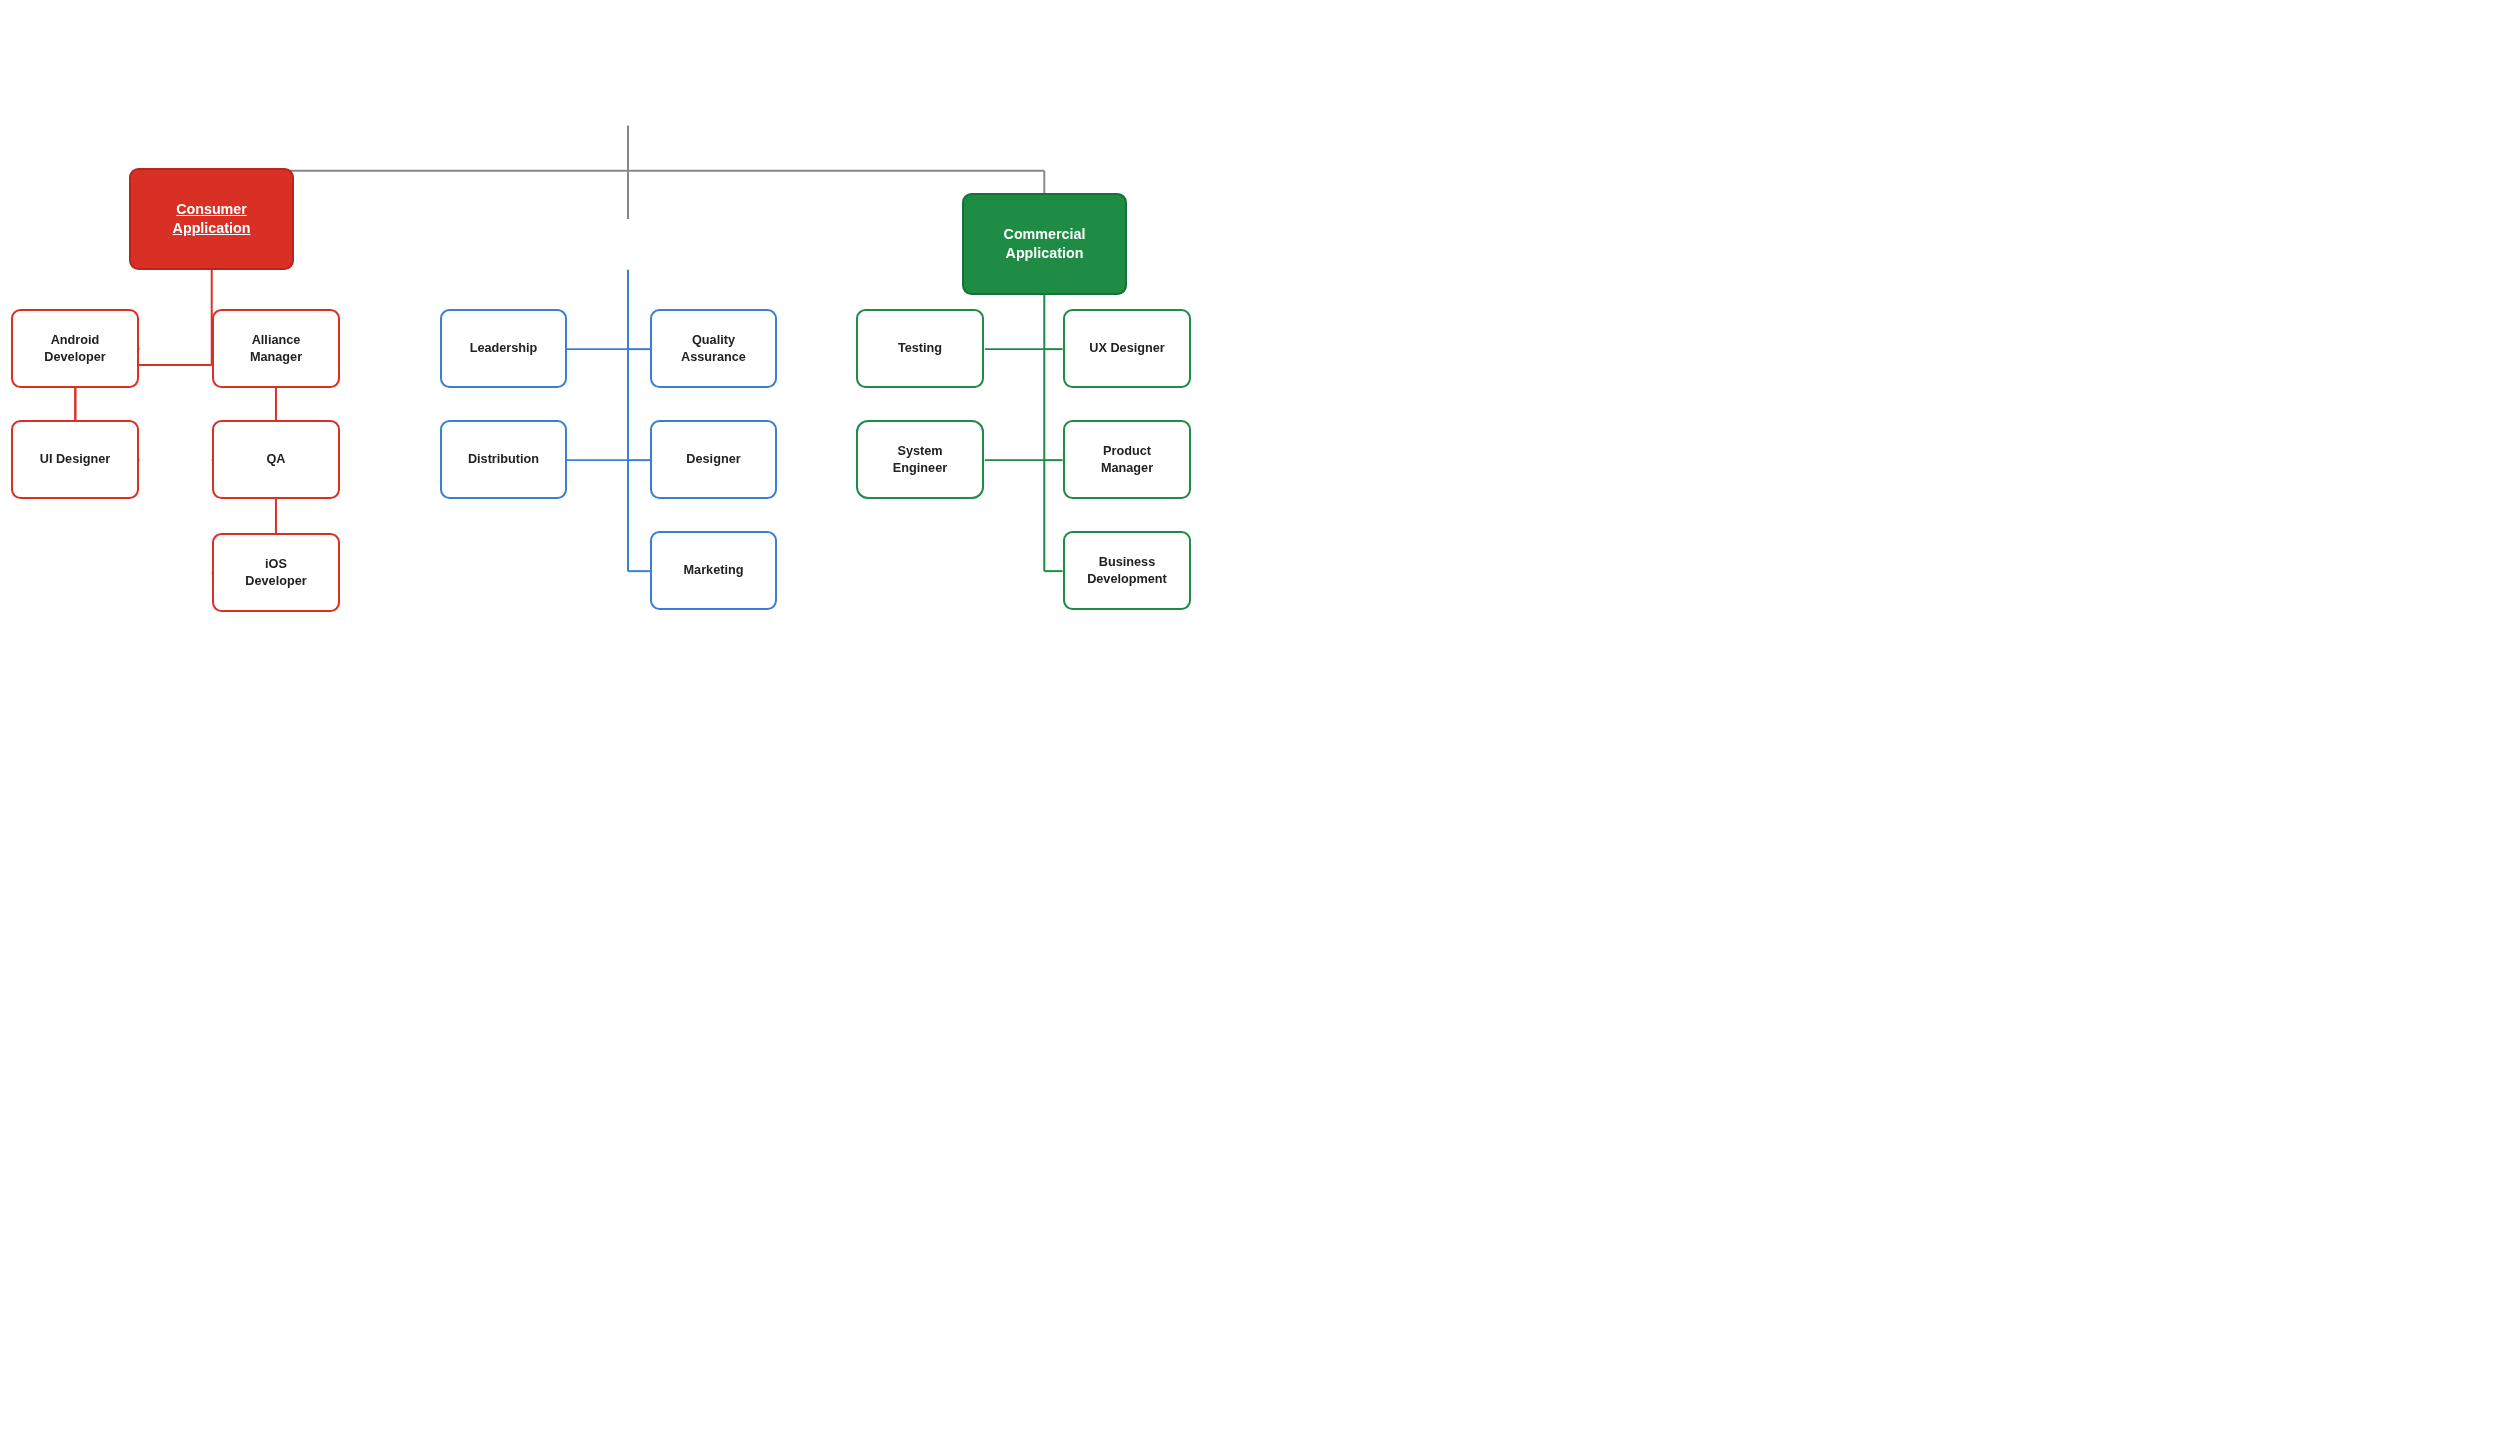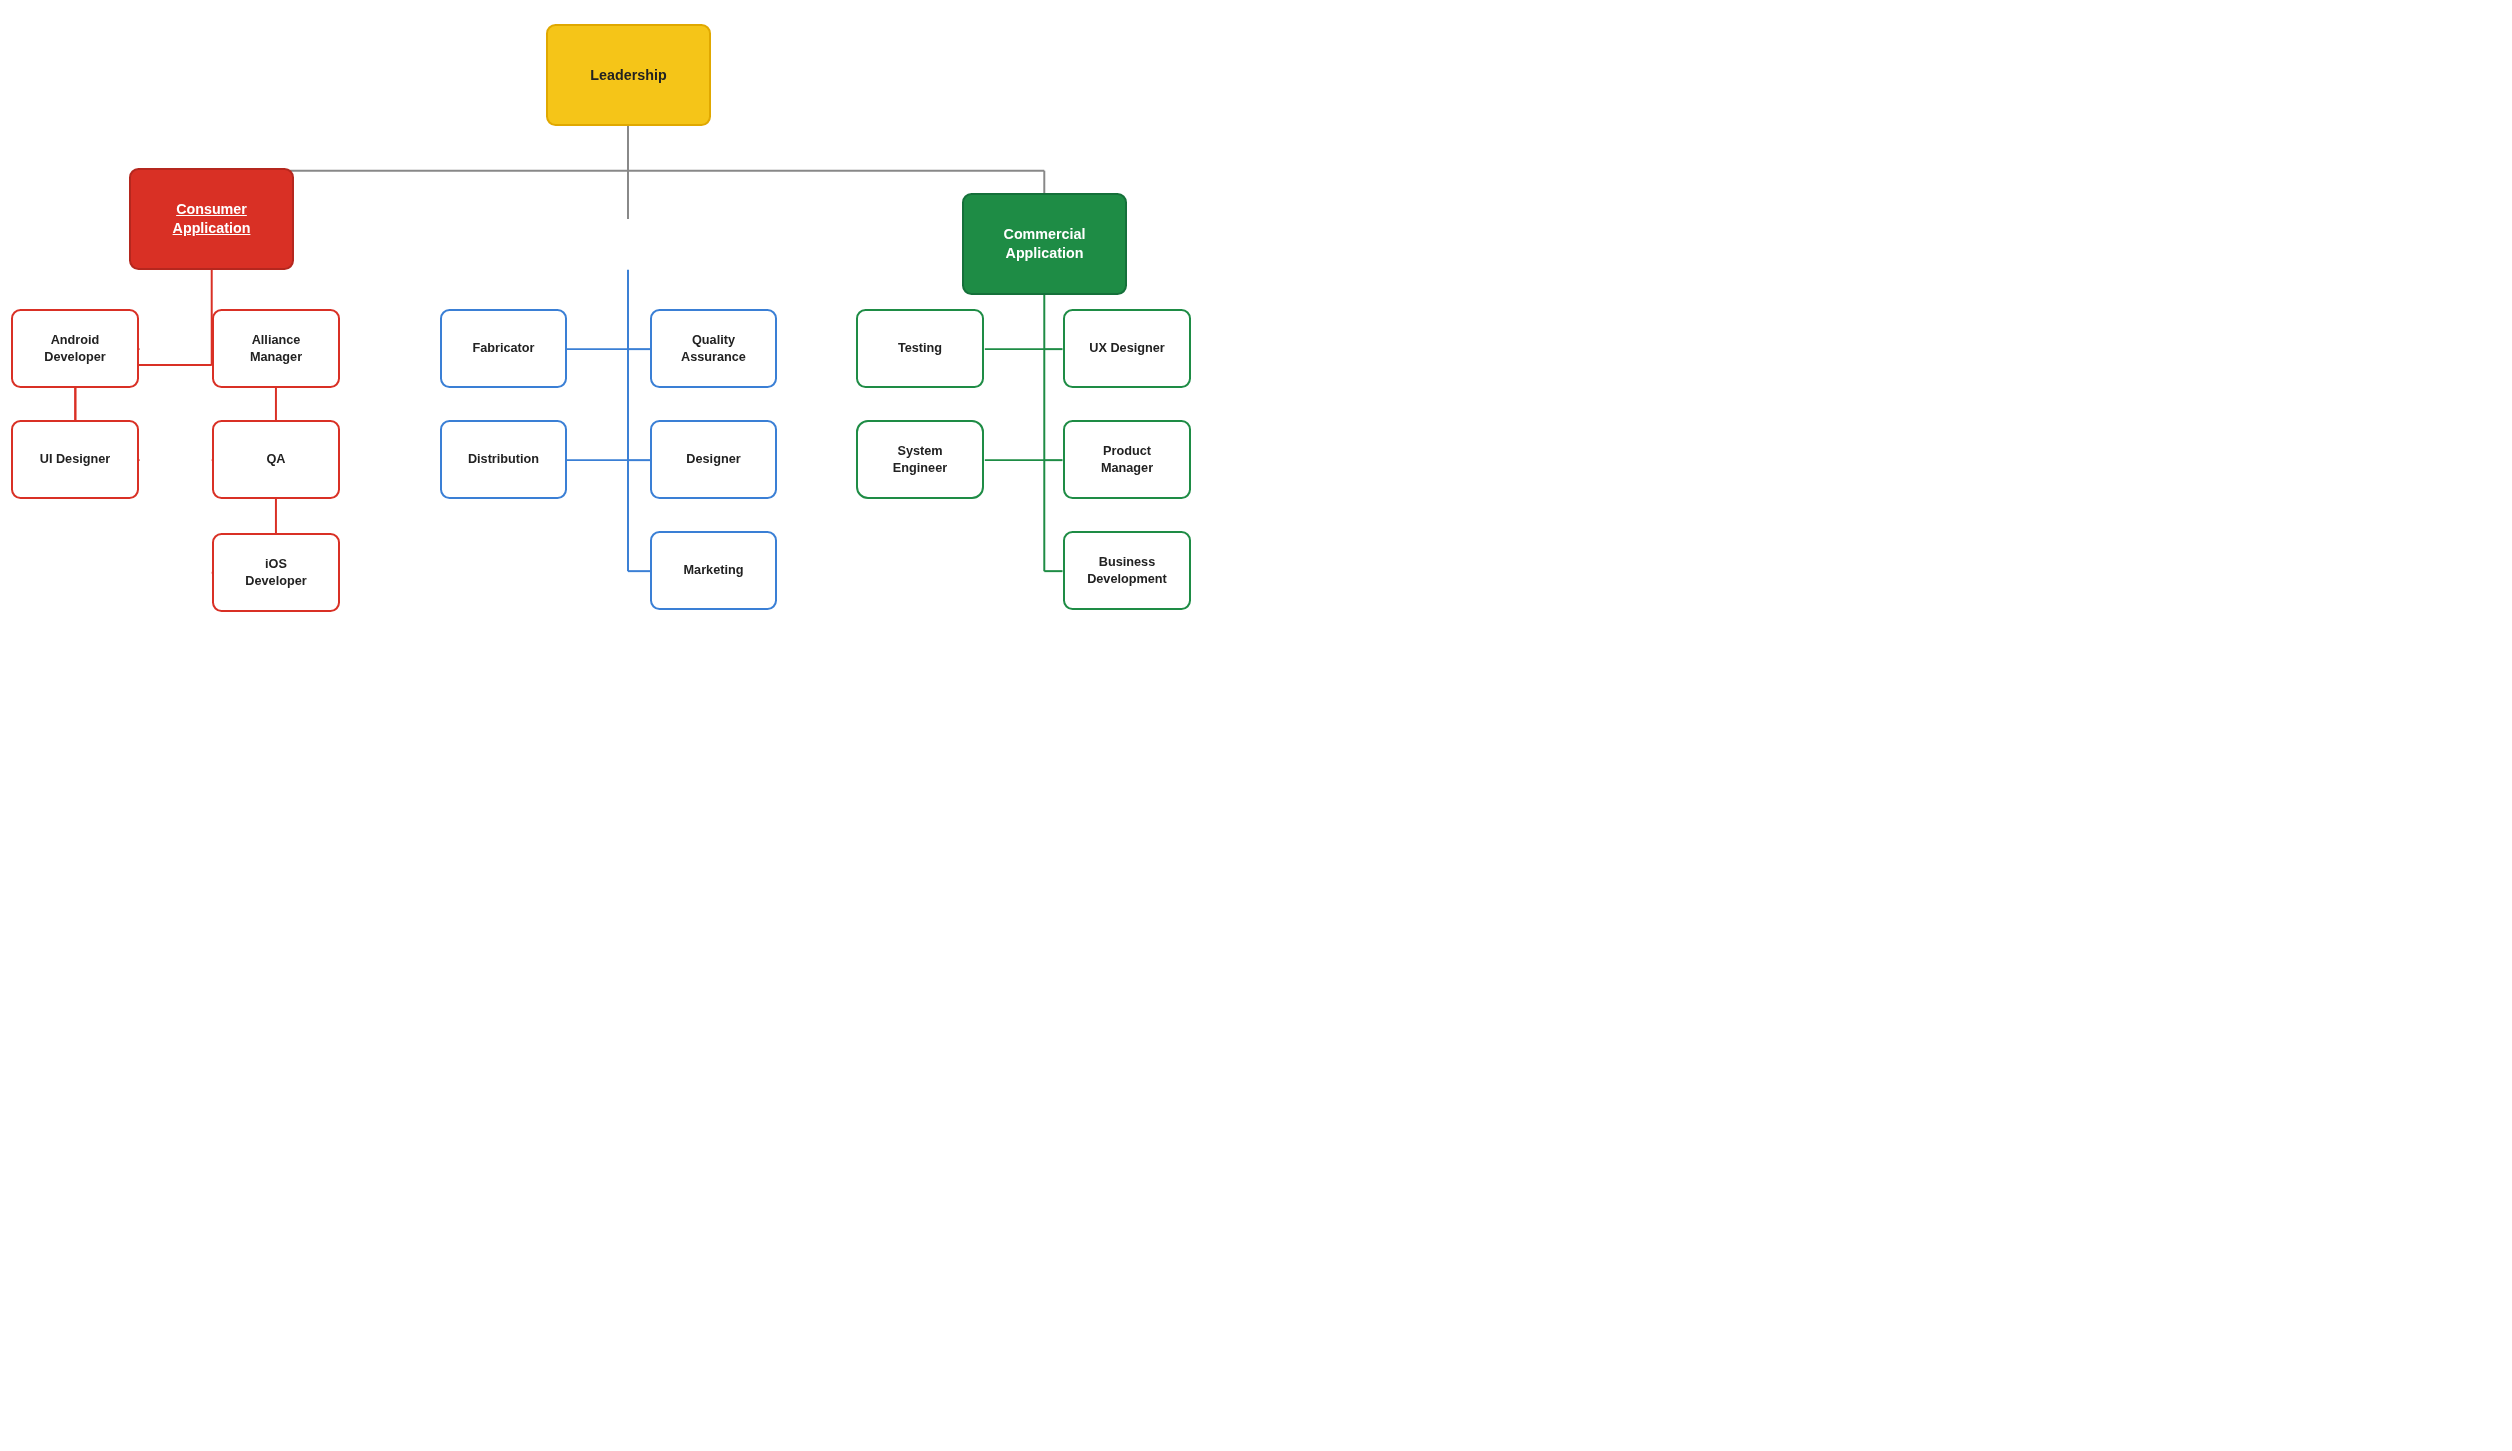--- a/index.html
+++ b/index.html
@@ -137,23 +137,20 @@
     <line x1="1317" y1="340" x2="1317" y2="720" stroke="#1E8C45" stroke-width="2.5"></line>
 
     <line x1="1242" y1="440" x2="1317" y2="440" stroke="#1E8C45" stroke-width="2.5"></line>
     <line x1="1242" y1="580" x2="1317" y2="580" stroke="#1E8C45" stroke-width="2.5"></line>
 
     <line x1="1317" y1="440" x2="1340" y2="440" stroke="#1E8C45" stroke-width="2.5"></line>
     <line x1="1317" y1="580" x2="1340" y2="580" stroke="#1E8C45" stroke-width="2.5"></line>
     <line x1="1317" y1="720" x2="1340" y2="720" stroke="#1E8C45" stroke-width="2.5"></line>
   </svg>
 
-  <div class="node node-gold" style="left:546px; top:24px; width:165px; height:102px;">
-    <span>Leadership</span>
-  </div>
 
   <div class="node node-red" style="left:129px; top:168px; width:165px; height:102px;">
     <span>Consumer<br>Application</span>
   </div>
 
 
   <div class="node node-green" style="left:962px; top:168px; width:165px; height:102px;margin-top:25px;">
     <span>Commercial<br>Application</span>
   </div>
 
@@ -171,21 +168,21 @@
 
   <div class="node node-red-outline" style="left:212px; top:420px; width:128px; height:79px; font-size:12.7px;">
     <span>QA</span>
   </div>
 
   <div class="node node-red-outline" style="left:212px; top:533px; width:128px; height:79px; font-size:12.7px;">
     <span>iOS<br>Developer</span>
   </div>
 
   <div class="node node-blue-outline" style="left:440px; top:309px; width:127px; height:79px; font-size:12.7px;">
-    <span>Fabricator</span>
+    <span>Leadership</span>
   </div>
 
   <div class="node node-blue-outline" style="left:440px; top:420px; width:127px; height:79px; font-size:12.7px;">
     <span>Distribution</span>
   </div>
 
   <div class="node node-blue-outline" style="left:650px; top:309px; width:127px; height:79px; font-size:12.7px;">
     <span>Quality<br>Assurance</span>
   </div>
 

